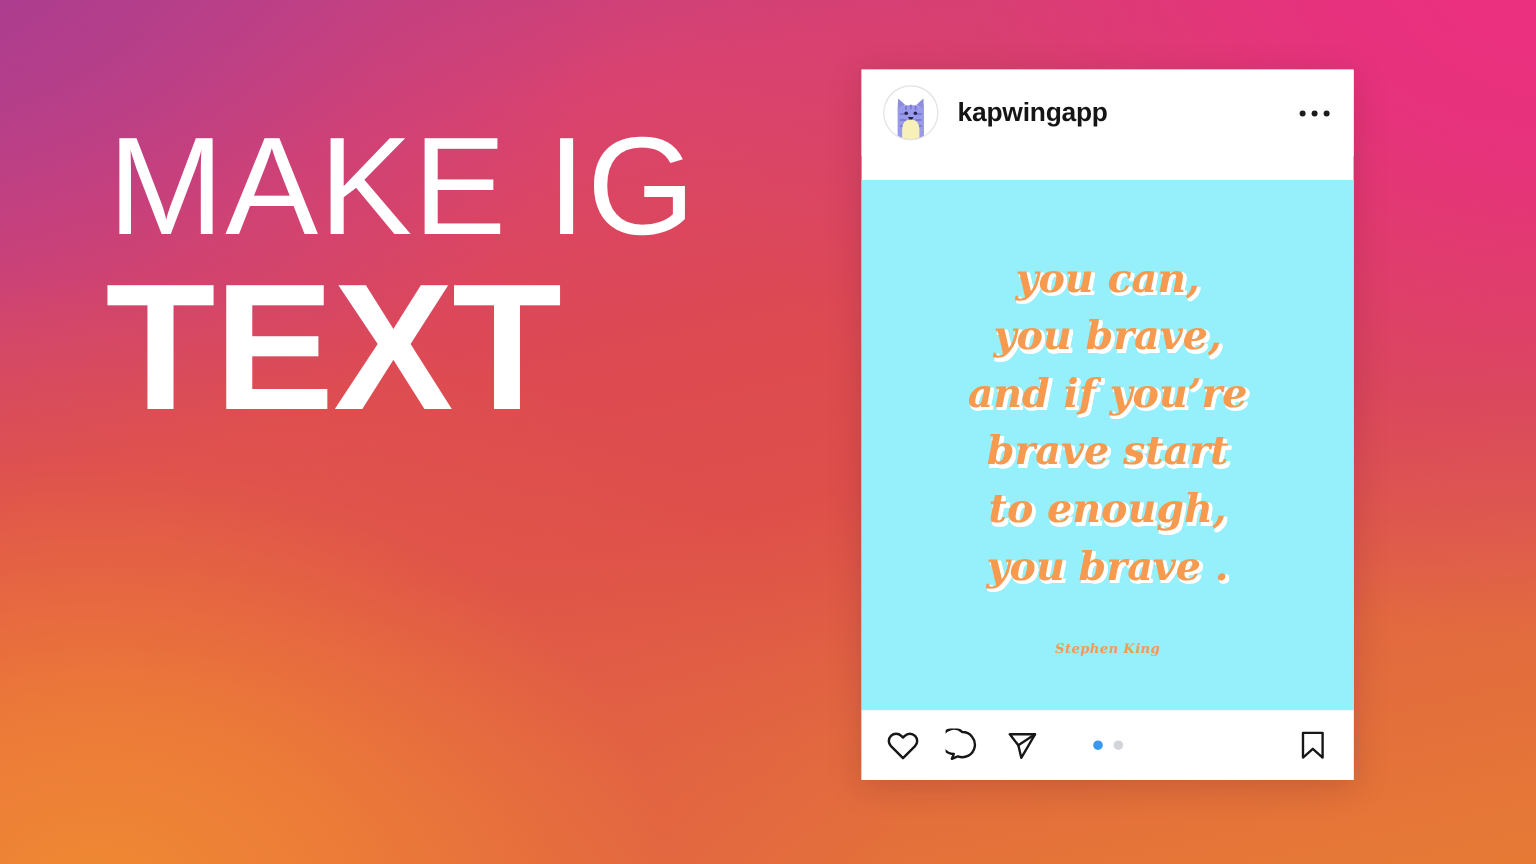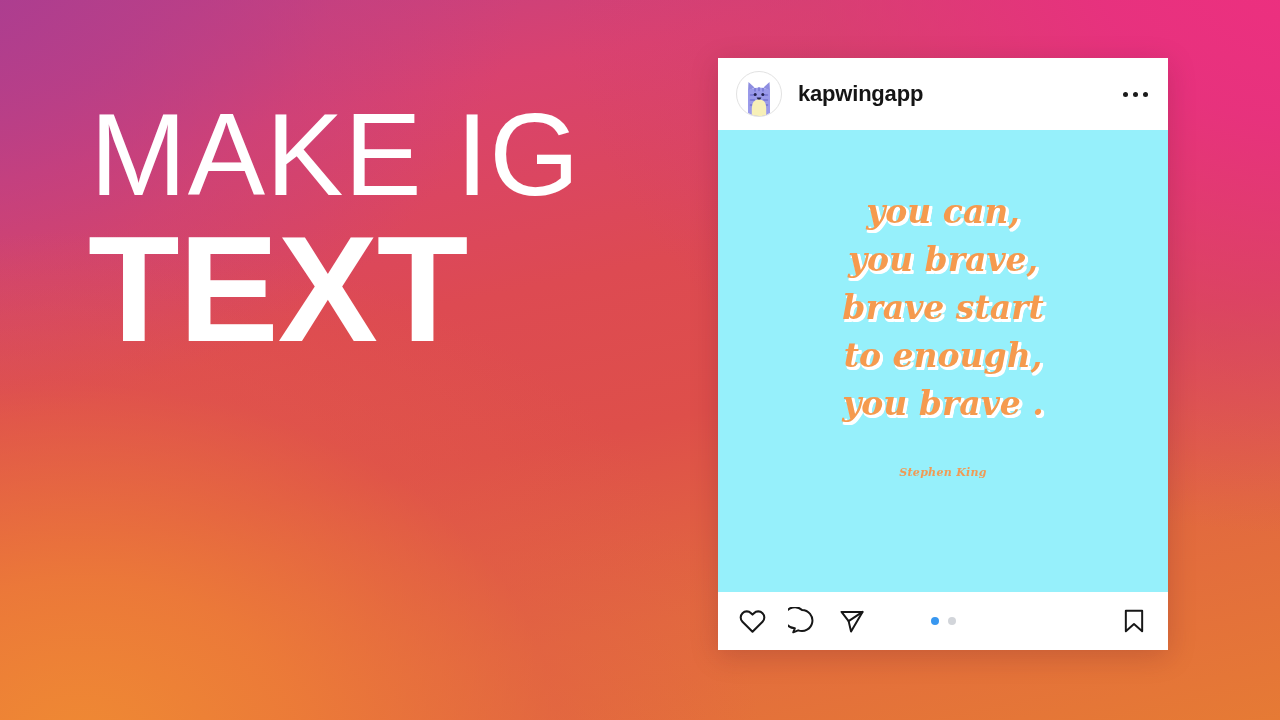--- a/index.html
+++ b/index.html
@@ -68,21 +68,21 @@
     letter-spacing: -1px;
     line-height: 0.93;
     margin: 0 0 4px 0;
   }
 
   
   #ig-post {
     position: absolute;
     left: 718px;
     top: 58px;
-    width: 450px;
+    width: 410px;
     height: 592px;
     background: #ffffff;
     box-shadow: 0 6px 26px rgba(90, 20, 40, 0.22);
     display: flex;
     flex-direction: column;
   }
 
   
   #ig-header {
     height: 72px;
@@ -134,20 +134,21 @@
   #ig-image {
     flex: 1 1 auto;
     background: #96f0fb;
     position: relative;
     display: flex;
     flex-direction: column;
     align-items: center;
     justify-content: flex-start;
     padding-top: 58px;
     box-sizing: border-box;
+    margin-top: 20px;
   }
   #quote-lines {
     width: 100%;
     text-align: center;
   }
   .q-line {
     display: block;
     font-family: "DejaVu Serif", "Liberation Serif", serif;
     font-weight: bold;
     font-style: italic;
@@ -275,20 +276,21 @@
         <i></i>
         <i></i>
         <i></i>
       </div>
     </div>
 
     <div id="ig-image">
       <div id="quote-lines">
         <span class="q-line">you can,</span>
         <span class="q-line">you brave,</span>
+        <span class="q-line">and if you’re</span>
         <span class="q-line">brave start</span>
         <span class="q-line">to enough,</span>
         <span class="q-line">you brave .</span>
       </div>
       <div id="quote-author">Stephen King</div>
     </div>
 
     <div id="ig-actions">
 
       <div class="act-icon">

